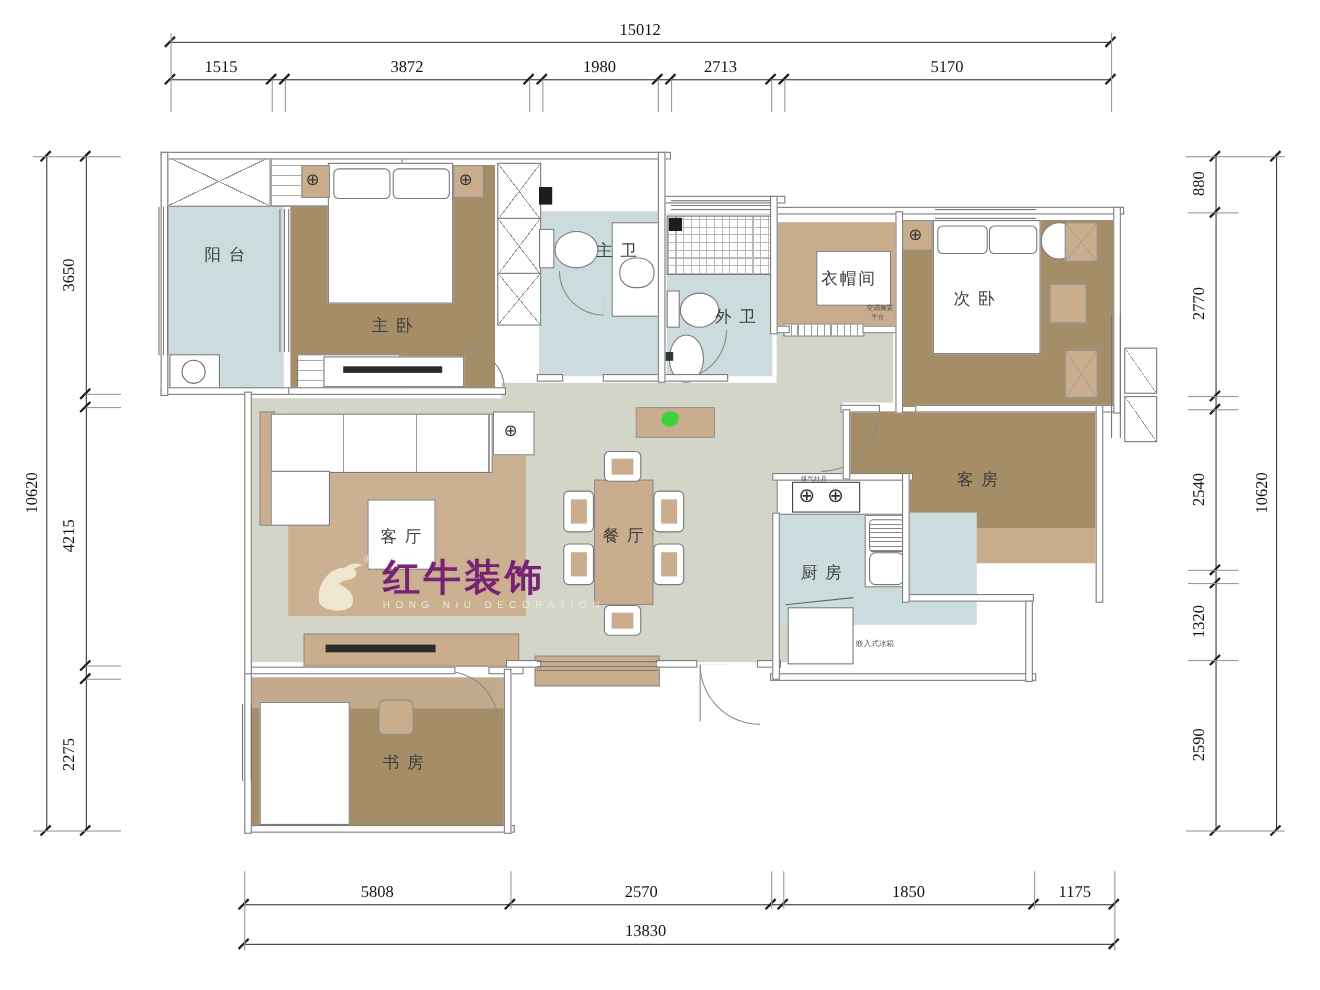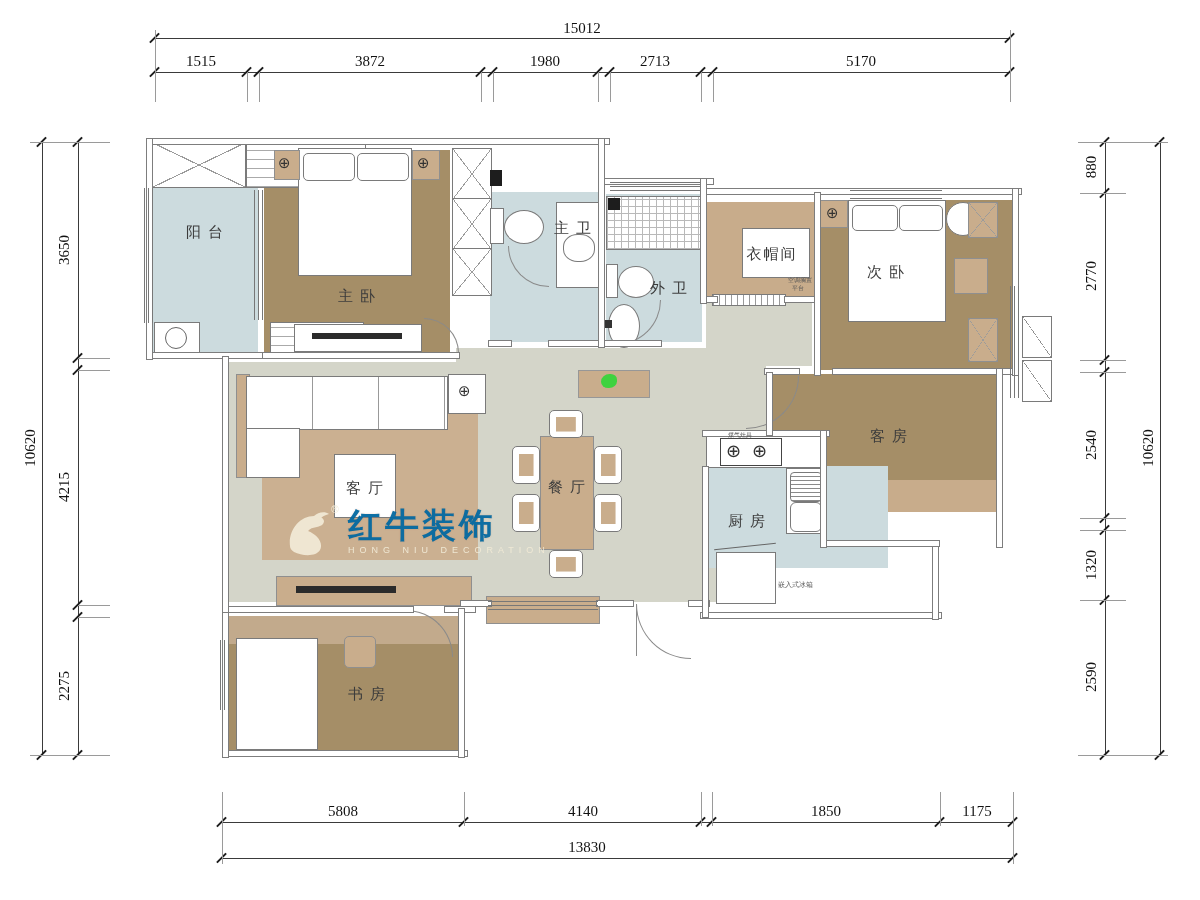--- a/index.html
+++ b/index.html
@@ -37,21 +37,21 @@
   .sinkl{background-image:repeating-linear-gradient(0deg,#8a8a8a 0 1px,transparent 1px 4px);}
   .arc{position:absolute;z-index:20;}
   .lbl{position:absolute;font:15px "Liberation Serif","DejaVu Serif",serif;letter-spacing:7px;color:#3c3c3c;
        transform:translate(-50%,-50%);white-space:nowrap;z-index:40;}
   .tiny{position:absolute;font:6px "Liberation Sans",sans-serif;color:#555;white-space:nowrap;z-index:40;}
   .targ{position:absolute;font:15px "DejaVu Sans",sans-serif;color:#333;z-index:15;line-height:1;}
   .tv{position:absolute;background:#2b2b2b;z-index:14;}
   
   .wm{position:absolute;left:280px;top:508px;z-index:50;display:flex;align-items:flex-start;opacity:0.95;}
   .wm-txt{margin-left:6px;}
-  .wm-cn{font:bold 34px "DejaVu Serif",serif;color:#0369a1;letter-spacing:3px;line-height:1.05;
+  .wm-cn{font:bold 34px "DejaVu Serif",serif;color:#701a75;letter-spacing:3px;line-height:1.05;
          text-shadow:0 0 2px rgba(190,110,70,0.30);}
   .wm-en{font:9px "Liberation Sans",sans-serif;color:#f1ead6;letter-spacing:5px;margin-top:1px;}
   .wm-r{font:10px "DejaVu Sans",sans-serif;color:#f3ecd9;position:relative;top:-4px;left:-2px;}
   .gdot{position:absolute;left:601px;top:374px;width:16px;height:14px;background:#3fd23f;
         border-radius:58% 42% 52% 48%;z-index:22;}
 </style>
 </head>
 <body>
 
 <div id="canvas">
@@ -85,21 +85,21 @@
     <div class="ext-v" style="left:493px;top:72px;height:30px;"></div>
     <div class="ext-v" style="left:598px;top:72px;height:30px;"></div>
     <div class="ext-v" style="left:610px;top:72px;height:30px;"></div>
     <div class="ext-v" style="left:701px;top:72px;height:30px;"></div>
     <div class="ext-v" style="left:713px;top:72px;height:30px;"></div>
   </div>
 
   <div>
     <div class="dl-h" style="left:222px;top:822px;width:791px;"></div>
     <div class="dt" style="left:343px;top:803px;">5808</div>
-    <div class="dt" style="left:583px;top:803px;">4140</div>
+    <div class="dt" style="left:583px;top:803px;">2570</div>
     <div class="dt" style="left:826px;top:803px;">1850</div>
     <div class="dt" style="left:977px;top:803px;">1175</div>
     <div class="tk" style="left:215px;top:821px;"></div>
     <div class="tk" style="left:457px;top:821px;"></div>
     <div class="tk" style="left:694px;top:821px;"></div>
     <div class="tk" style="left:705px;top:821px;"></div>
     <div class="tk" style="left:933px;top:821px;"></div>
     <div class="tk" style="left:1006px;top:821px;"></div>
     <div class="dl-h" style="left:222px;top:858px;width:791px;"></div>
     <div class="dt" style="left:587px;top:839px;">13830</div>
@@ -315,21 +315,21 @@
   <div class="wbox" style="left:790px;top:502px;width:30px;height:28px;border-radius:6px;"></div>
   <div class="wbox" style="left:716px;top:552px;width:58px;height:50px;"></div>
   <div class="abs" style="left:714px;top:546px;width:62px;height:0;border-top:1px solid #666;transform:rotate(-6deg);z-index:13;"></div>
   <div class="tiny" style="left:778px;top:580px;font-size:7px;">嵌入式冰箱</div>
 
   <div class="wbox" style="left:236px;top:638px;width:80px;height:110px;"></div>
   <div class="tbox" style="left:344px;top:636px;width:30px;height:30px;border-radius:5px;"></div>
 
   <div class="lbl" style="left:208px;top:232px;">阳台</div>
   <div class="lbl" style="left:360px;top:296px;">主卧</div>
-  <div class="lbl" style="left:576px;top:228px;">主卫</div>
+  <div class="lbl" style="left:564px;top:228px;">主卫</div>
   <div class="lbl" style="left:672px;top:288px;">外卫</div>
   <div class="lbl" style="left:772px;top:254px;letter-spacing:2px;">衣帽间</div>
   <div class="lbl" style="left:889px;top:272px;">次卧</div>
   <div class="lbl" style="left:368px;top:488px;">客厅</div>
   <div class="lbl" style="left:570px;top:487px;">餐厅</div>
   <div class="lbl" style="left:892px;top:436px;">客房</div>
   <div class="lbl" style="left:750px;top:521px;">厨房</div>
   <div class="lbl" style="left:370px;top:694px;">书房</div>
 
   <div class="wm">

